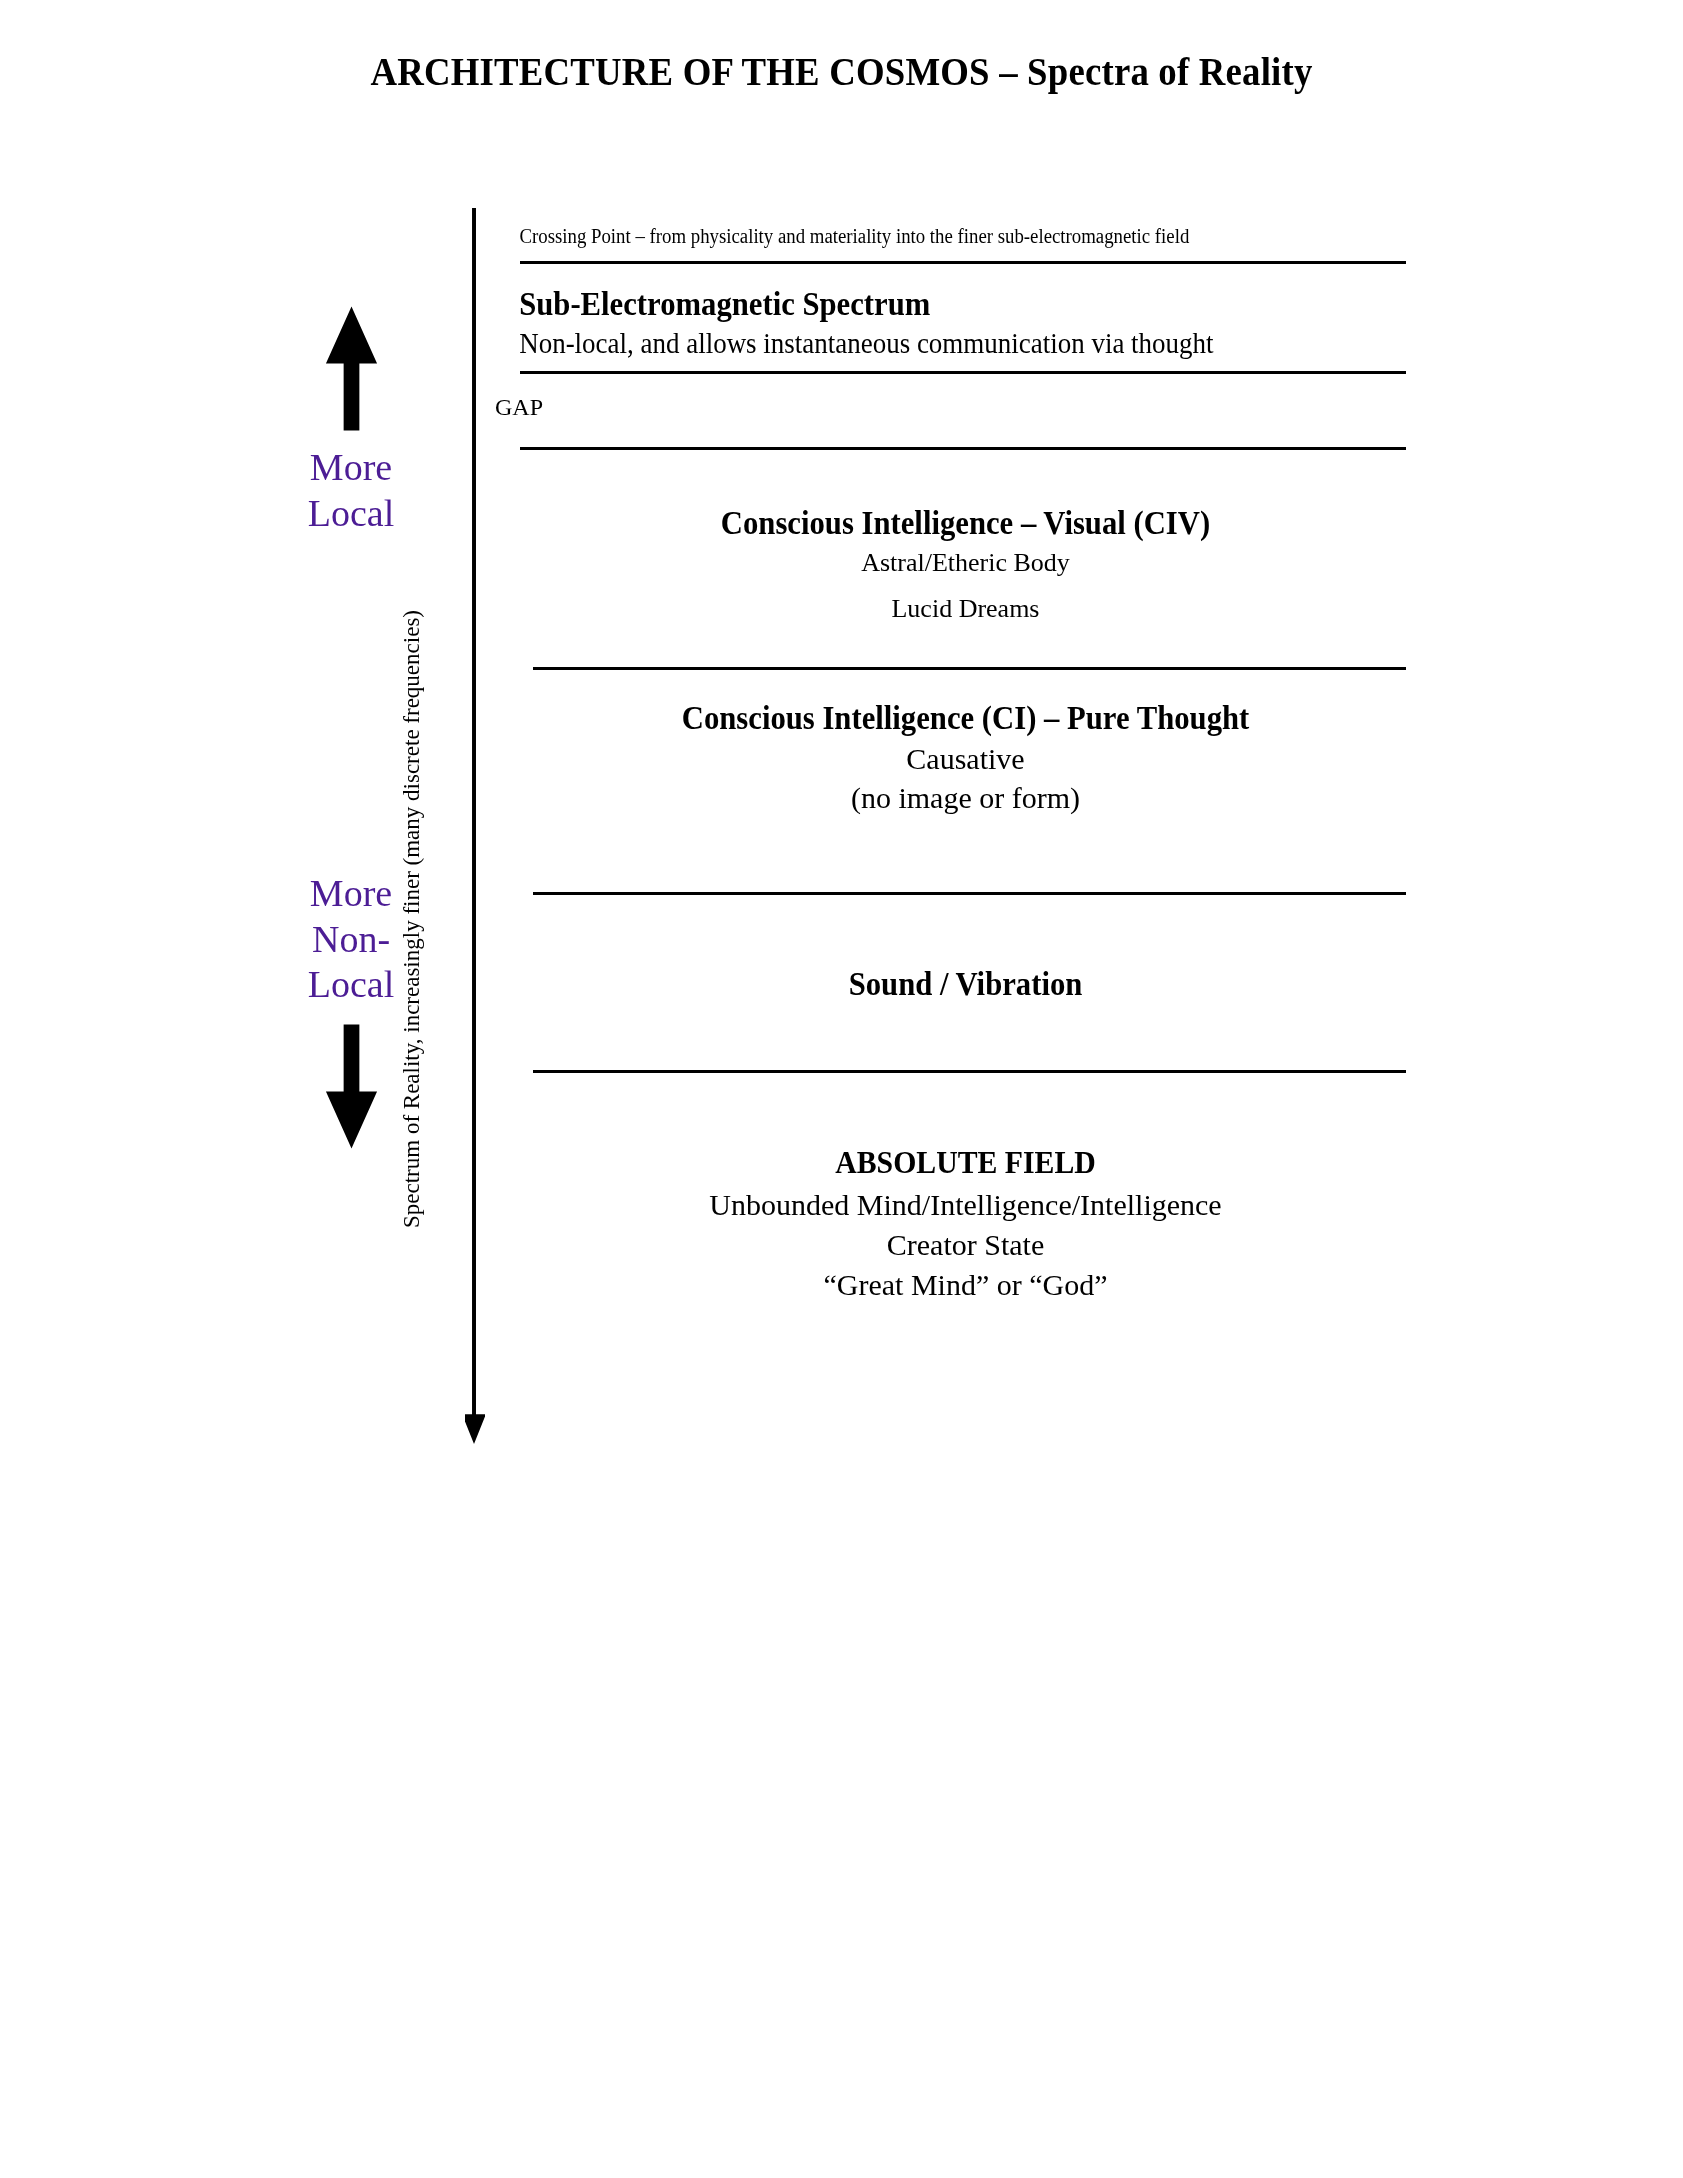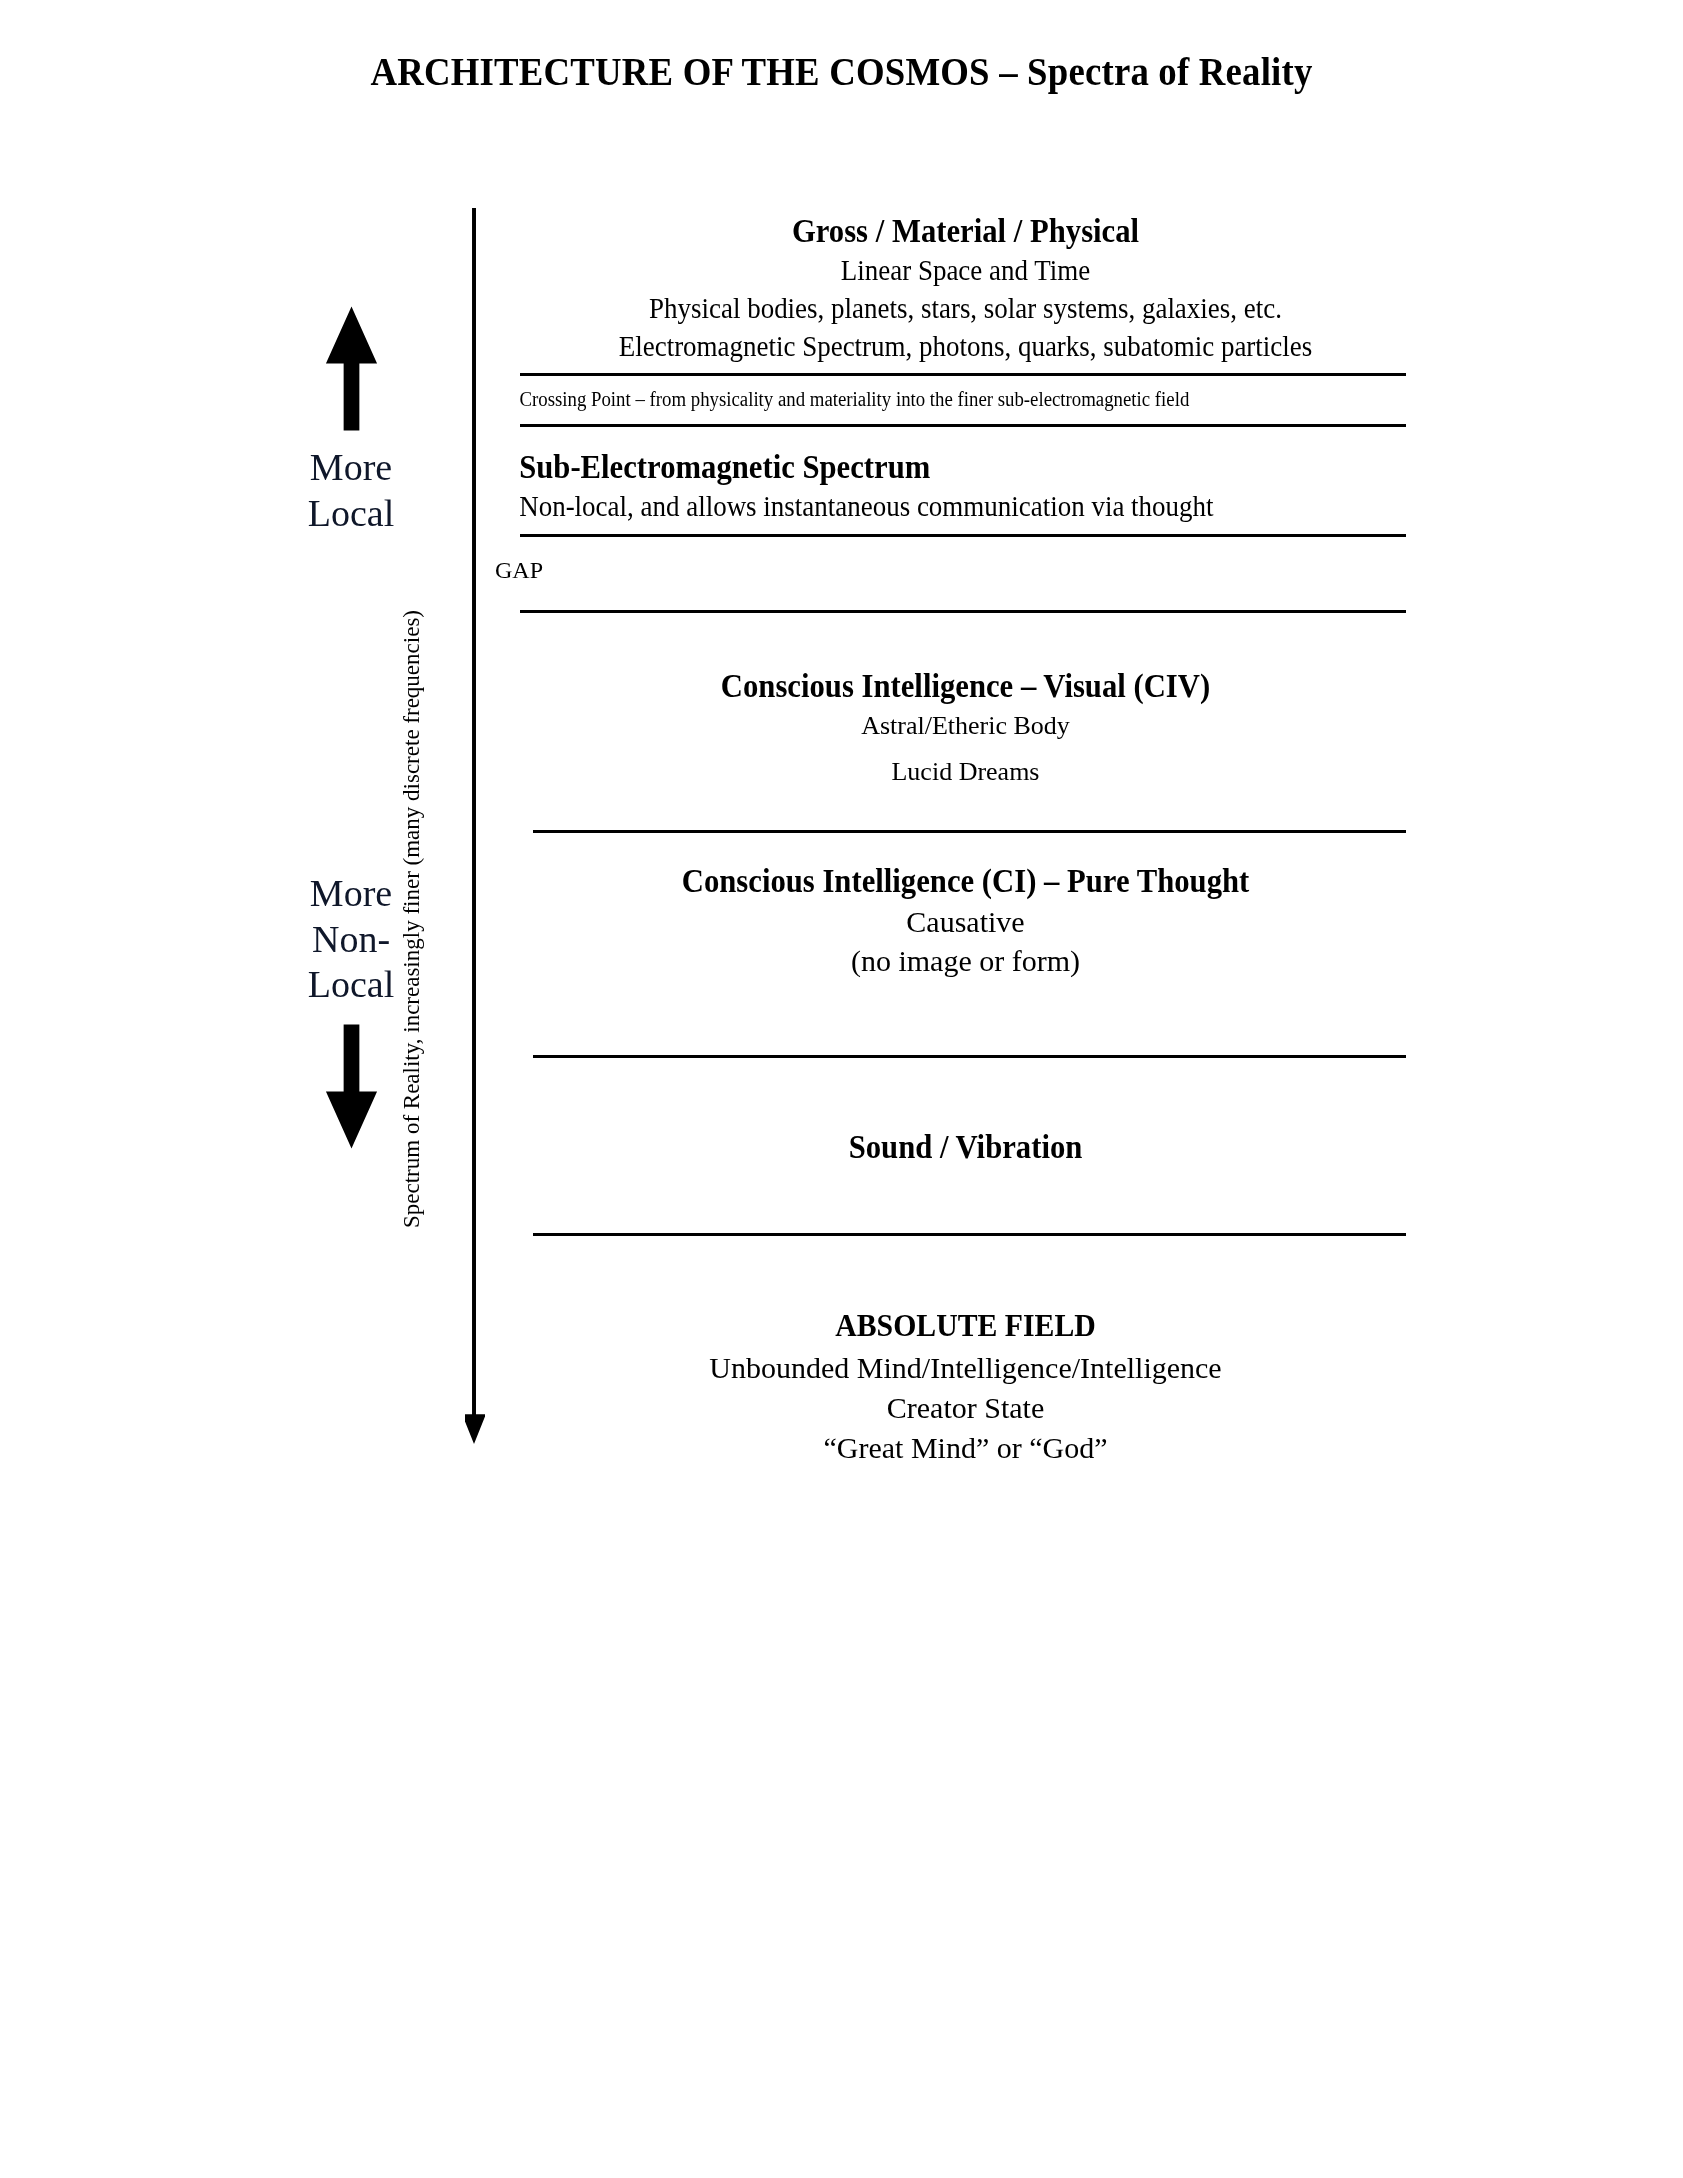--- a/index.html
+++ b/index.html
@@ -44,21 +44,21 @@
 
   .arrow-svg-up, .arrow-svg-down {
     display: block;
     margin: 0 auto;
   }
 
   .arrow-label {
     font-family: "Liberation Serif", "DejaVu Serif", serif;
     font-size: 38px;
     line-height: 1.20;
-    color: #0f172a;
+    color: #4c1d95;
     white-space: pre-line;
     text-align: center;
   }
   #up-arrow-label { margin-top: 14px; }
   #down-arrow-label { margin-bottom: 16px; }
 
   
   #spectrum-axis {
     position: absolute;
     left: 465px;
@@ -175,29 +175,20 @@
   <line x1="9" y1="0" x2="9" y2="1222" stroke="#000" stroke-width="4"></line>
   <polygon points="9,1248 21,1218 -3,1218" fill="#000"></polygon>
 </svg>
 
 <div id="spectrum-axis-label">
   <span>Spectrum of Reality, increasingly finer (many discrete frequencies)</span>
 </div>
 
 <div id="spectrum-stack">
 
-  <div class="band">
-    <div class="band-inner">
-      <div class="band-title" style="margin-bottom:4px;">Gross / Material / Physical</div>
-      <div class="band-line" style="margin-bottom:5px;">Linear Space and Time</div>
-      <div class="band-line" style="margin-bottom:5px;">Physical bodies, planets, stars, solar systems, galaxies, etc.</div>
-      <div class="band-line" style="margin-bottom:10px;">Electromagnetic Spectrum, photons, quarks, subatomic particles</div>
-    </div>
-    <hr class="rule narrow">
-  </div>
 
   <div class="band">
     <div class="small-note" style="margin-top:12px; margin-bottom:13px;">Crossing Point – from physicality and materiality into the finer sub-electromagnetic field</div>
     <hr class="rule narrow">
   </div>
 
   <div class="band">
     <div class="band-title left-al" style="margin-top:22px; margin-bottom:4px;">Sub-Electromagnetic Spectrum</div>
     <div class="band-line left-al" style="margin-bottom:11px;">Non-local, and allows instantaneous communication via thought</div>
     <hr class="rule narrow">

